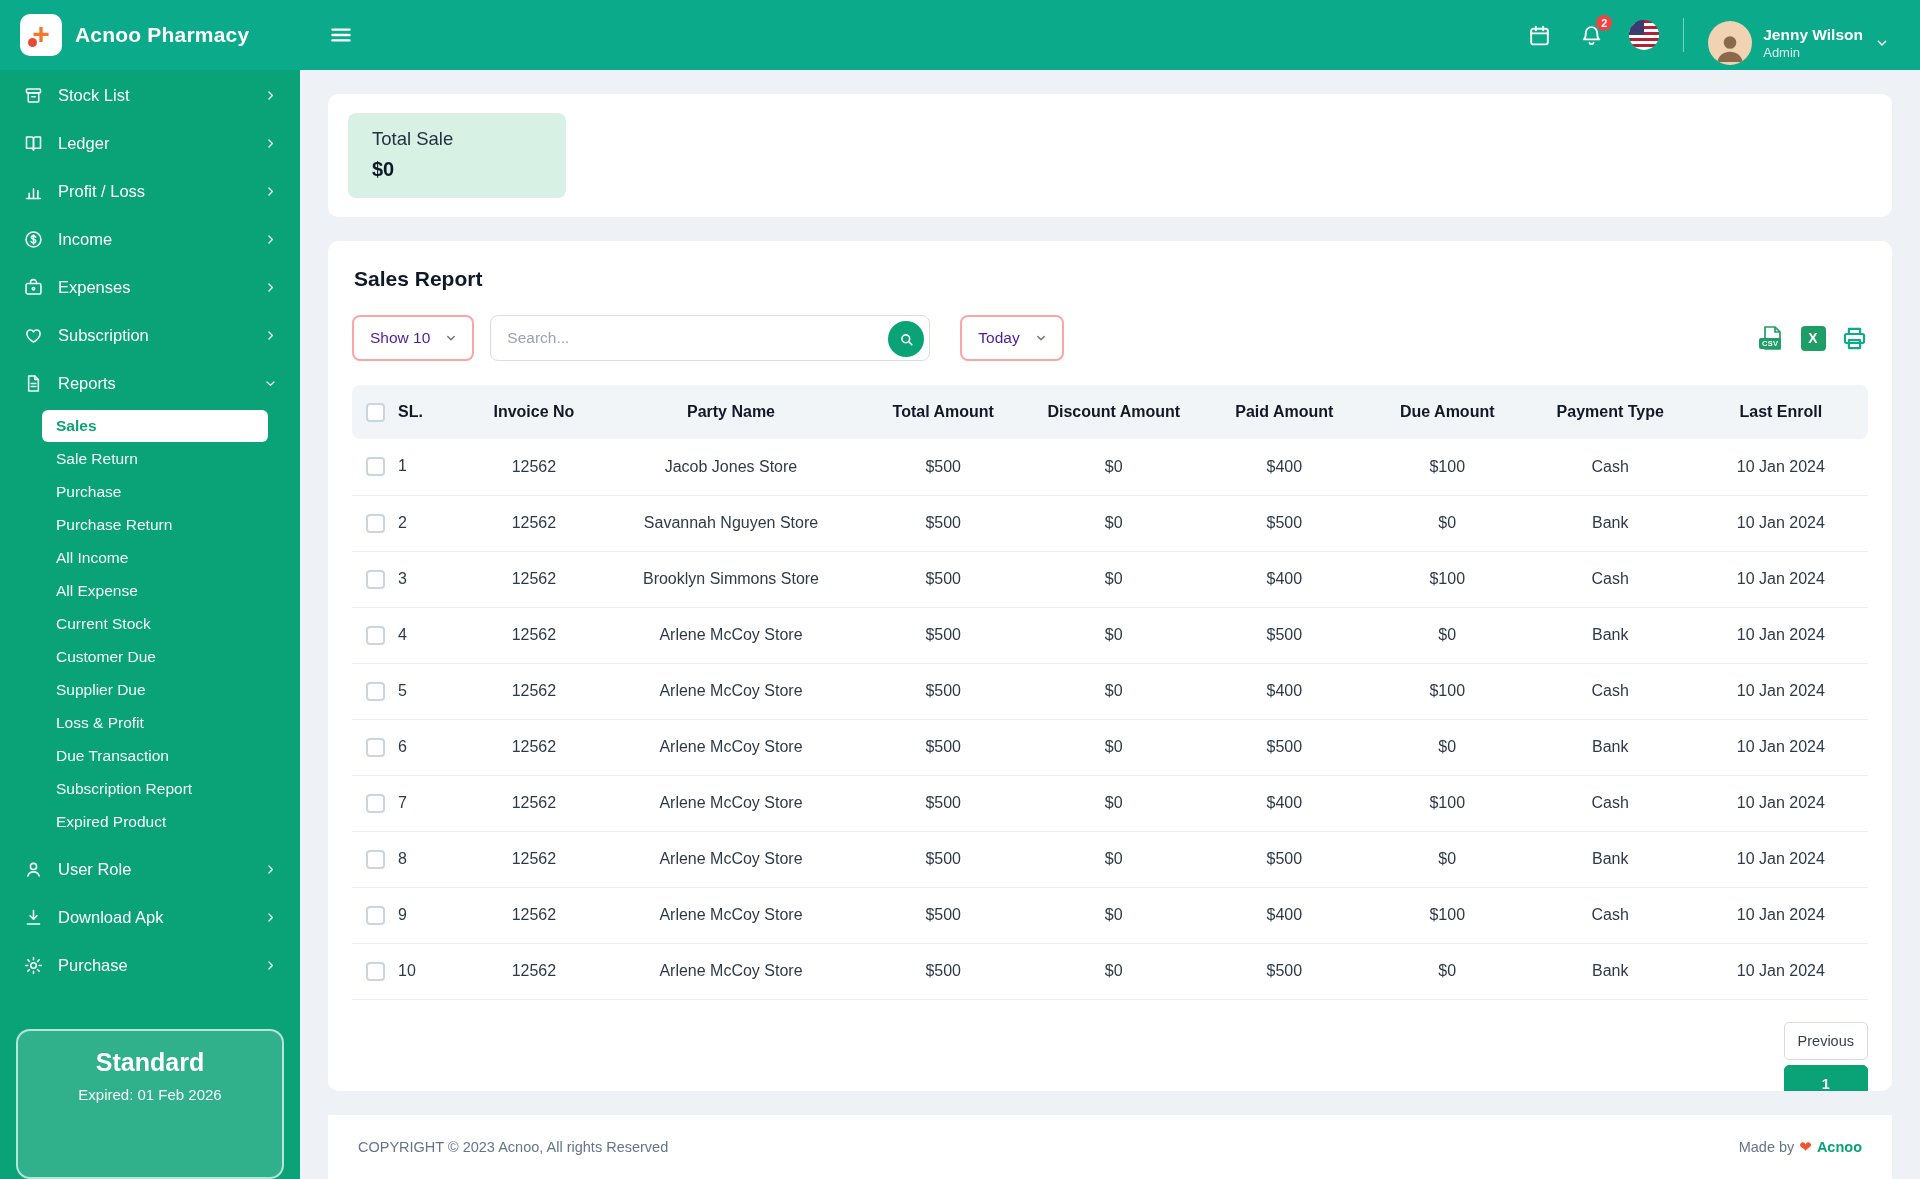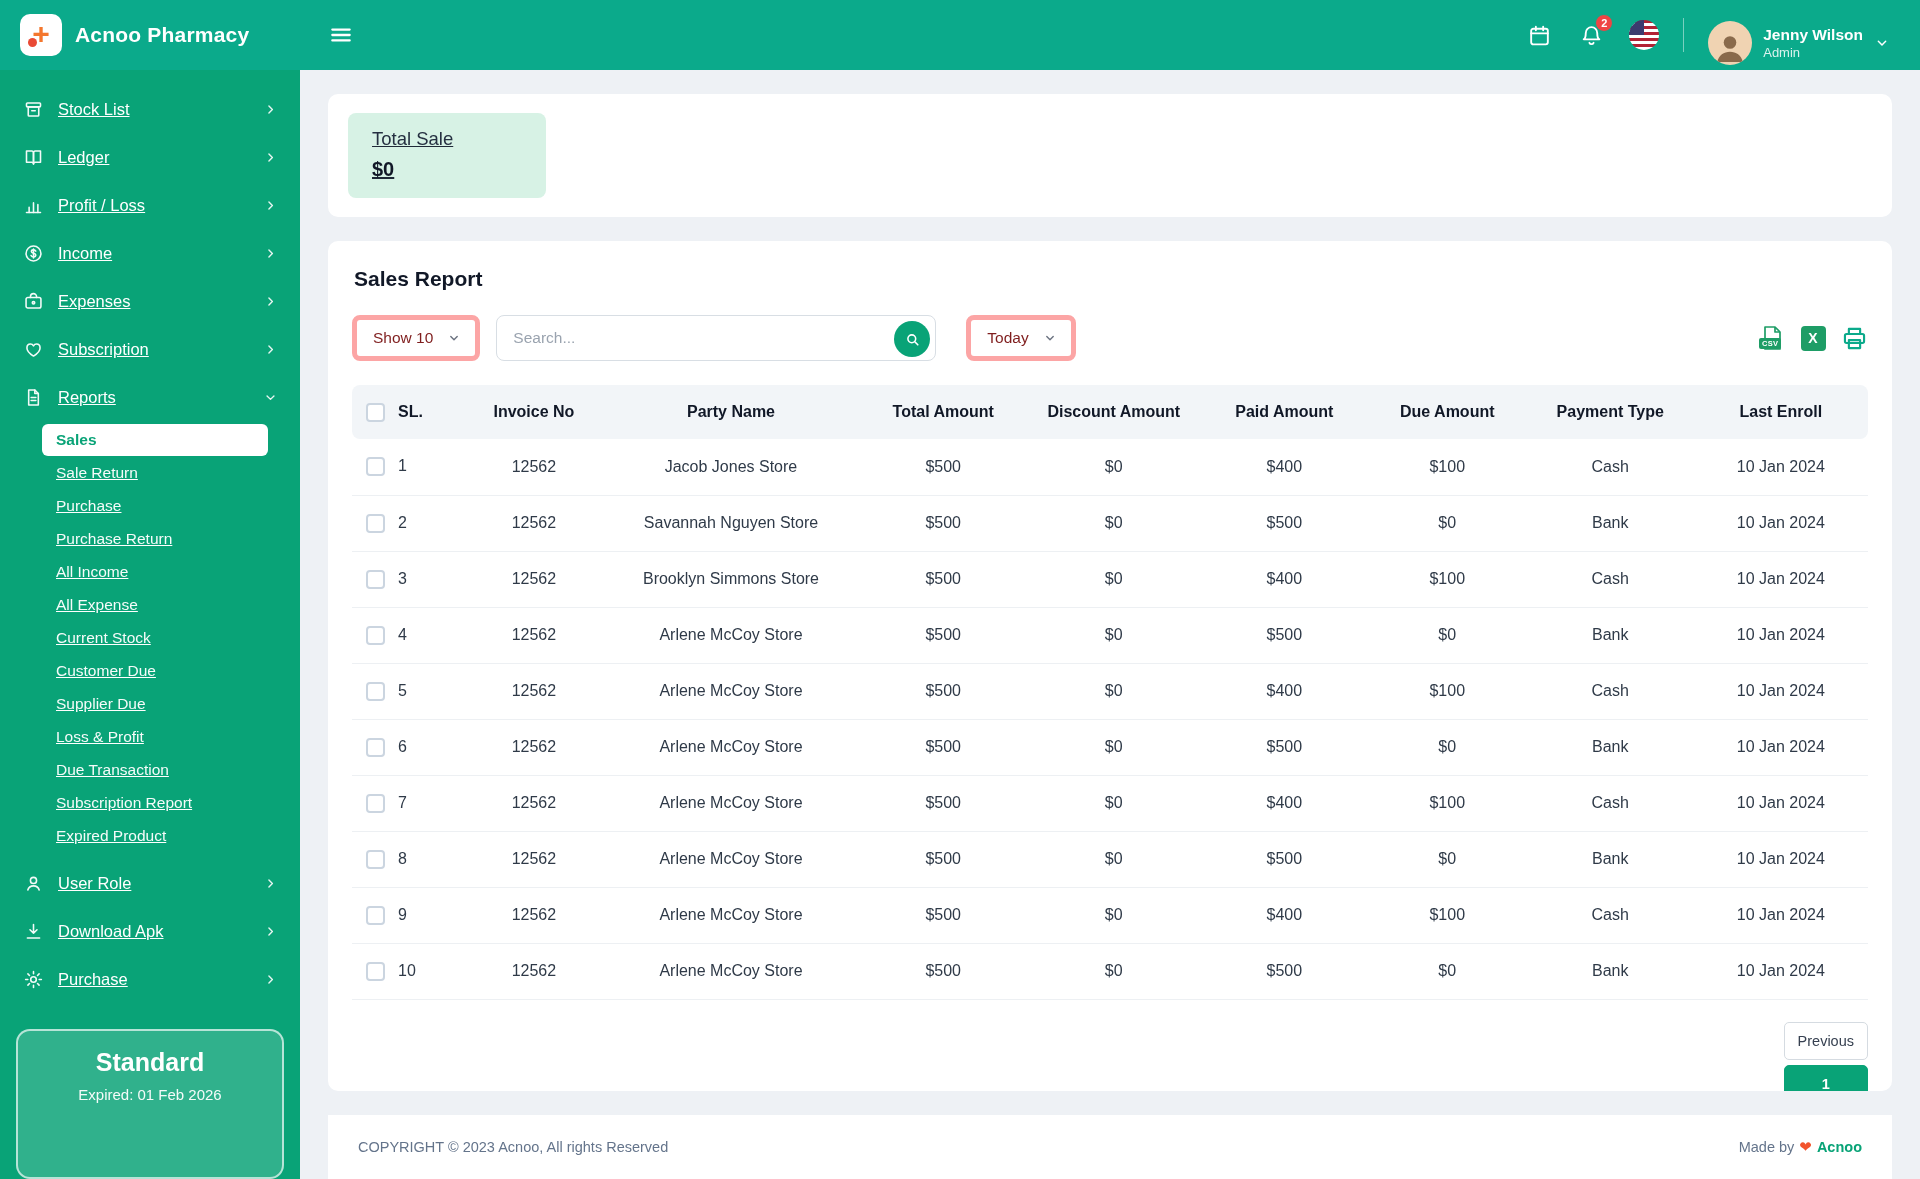--- a/index.html
+++ b/index.html
@@ -27,21 +27,21 @@
   }
   .logo-box {
     width:42px; height:42px; background:#fff; border-radius:10px;
     display:flex; align-items:center; justify-content:center;
     position:relative;
   }
   .logo-plus { color:#F4772E; font-size:30px; font-weight:bold; line-height:1; margin-top:-3px;}
   .logo-dot { position:absolute; left:8px; bottom:9px; width:9px; height:9px; background:#E94A35; border-radius:50%; }
   .brand-name { font-size:21px; font-weight:bold; letter-spacing:.2px; }
 
-  nav { flex:1 0 auto; padding-top:15px;text-decoration:underline; }
+  nav { flex:1 0 auto; padding-top:1px; }
   .nav-item {
     height:48px; display:flex; align-items:center; gap:14px;
     padding:0 22px; cursor:pointer; font-size:16.5px; font-weight:500;
   }
   .nav-item .nav-icon { width:22px; height:22px; display:flex; align-items:center; justify-content:center; opacity:.95; }
   .nav-item .nav-label { flex:1; }
   .nav-chevron { width:15px; height:15px; opacity:.9; display:flex; }
   .submenu { padding:2px 0 6px 0; }
   .sub-item {
     margin:1px 32px 1px 42px; padding:7px 14px;
@@ -95,37 +95,37 @@
   .user-caret { display:flex; width:16px; }
 
   .content { flex:1; overflow:hidden; padding:24px 28px 0 28px; display:flex; flex-direction:column; }
 
   
   .summary-panel {
     background:#fff; border-radius:10px; padding:19px 20px; margin-bottom:24px;
     flex:0 0 auto;
   }
   .total-sale-tile {
-    width:198px; background:#D7F2E5; border-radius:8px; padding:15px 24px 17px 24px;text-decoration:underline;
+    width:218px; background:#D7F2E5; border-radius:8px; padding:15px 24px 17px 24px;
   }
   .total-sale-label { font-size:18.5px; color:#253041; margin-bottom:8px; }
   .total-sale-value { font-size:20px; font-weight:bold; color:#111827; }
 
   
   .report-card {
     background:#fff; border-radius:10px; padding:24px 24px 24px 24px;
     flex:1; display:flex; flex-direction:column; overflow:hidden;
   }
   .report-title { font-size:21px; font-weight:bold; color:#111827; margin:2px 0 24px 2px; }
 
   .controls { display:flex; align-items:center; margin-bottom:24px; }
   .pseudo-select {
-    height:46px; border:5px solid #fca5a5; border-radius:8px;
+    height:46px; border:2px solid #fca5a5; border-radius:8px;
     display:flex; align-items:center; gap:14px; padding:0 14px 0 16px;
-    font-size:15.5px; color:#7f1d1d; cursor:pointer; background:#fff;
+    font-size:15.5px; color:#4c1d95; cursor:pointer; background:#fff;
   }
   .select-caret { display:flex; width:14px; color:#6B7280; }
   .search-wrap {
     margin-left:16px; width:440px; height:46px; position:relative;
     border:1px solid #D8DEE4; border-radius:8px; background:#fff;
     display:flex; align-items:center;
   }
   .search-input {
     border:none; outline:none; background:transparent; flex:1;
     padding:0 54px 0 16px; font-size:15.5px; color:#0f766e;

